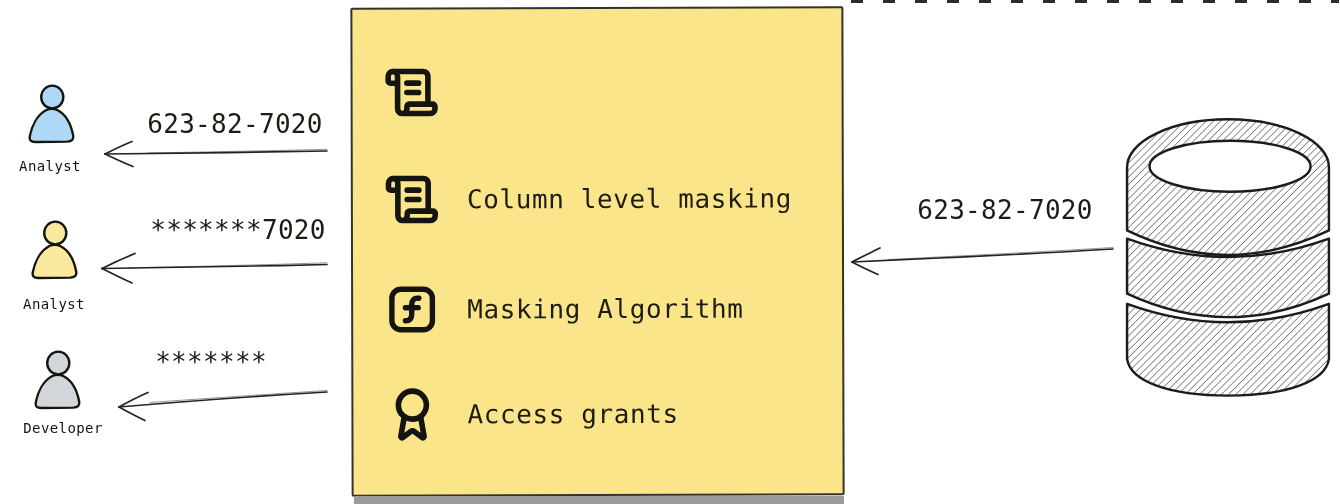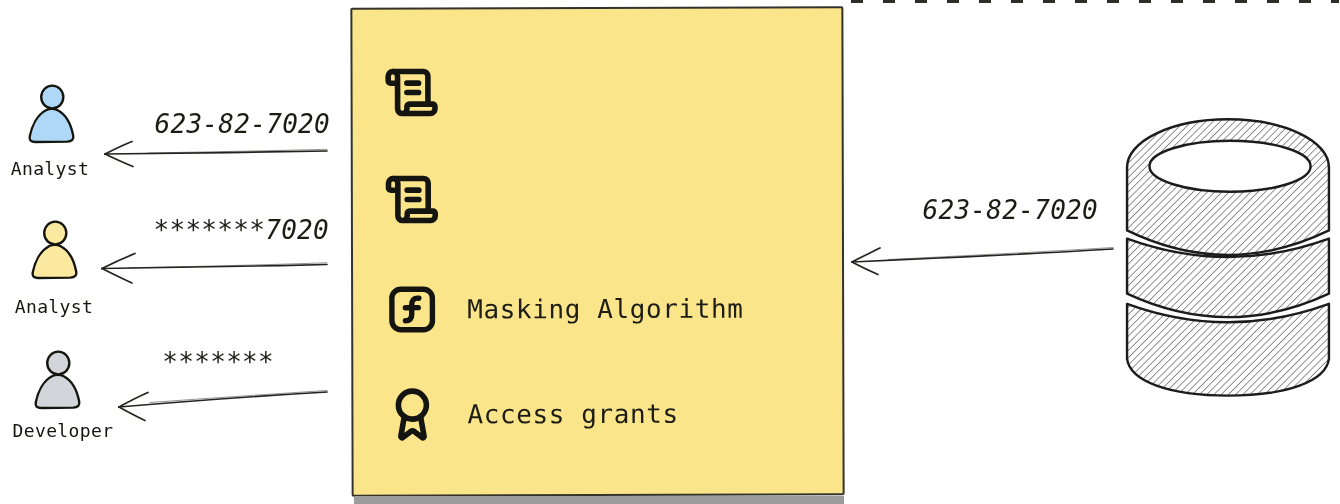--- a/index.html
+++ b/index.html
@@ -5,25 +5,25 @@
   html,body{margin:0;padding:0;background:#fff;}
   .canvas{
     position:relative;width:1340px;height:504px;background:#ffffff;
     font-family:"DejaVu Sans Mono","Liberation Mono",monospace;
     overflow:hidden;color:#1c1c15;
   }
   .abs{position:absolute;}
   
   .flow-label{
     position:absolute;font-size:26px;line-height:1.1;letter-spacing:.3px;
-    color:#1c1c15;text-align:right;white-space:nowrap;font-style:italic;
+    color:#1c1c15;text-align:center;white-space:nowrap;
   }
   
   .persona-label{
-    position:absolute;font-size:18px;letter-spacing:.4px;color:#15150f;
+    position:absolute;font-size:14px;letter-spacing:.4px;color:#15150f;
     text-align:center;white-space:nowrap;
   }
   
   .pbox{
     position:absolute;left:351px;top:7px;width:489px;height:485px;
     background:#FBE58A;border:2.2px solid #33332B;border-radius:2px;
     transform:rotate(-.15deg);
   }
   .pbox-shadow{
     position:absolute;left:354px;top:496px;width:490px;height:8px;
@@ -111,20 +111,21 @@
 
     <div class="pbrow" style="top:160px">
       <span class="icon-slot">
         <svg width="56" height="58" viewBox="0 0 24 24" fill="none" stroke="#141410" stroke-width="2.4" stroke-linecap="round" stroke-linejoin="round">
           <path d="M19 17V5a2 2 0 0 0-2-2H4"></path>
           <path d="M8 21h12a2 2 0 0 0 2-2v-1a1 1 0 0 0-1-1H11a1 1 0 0 0-1 1v1a2 2 0 1 1-4 0V5a2 2 0 1 0-4 0v2a1 1 0 0 0 1 1h3"></path>
           <path d="M15 8h-5"></path>
             <path d="M15 12h-5"></path>
         </svg>
       </span>
+      <span class="pb-label">Column level masking</span>
     </div>
 
     <div class="pbrow" style="top:375px">
       <span class="icon-slot">
         <svg width="56" height="62" viewBox="0 0 24 24" fill="none" stroke="#141410" stroke-width="2.4" stroke-linecap="round" stroke-linejoin="round">
           <circle cx="12" cy="8" r="6"></circle>
           <path d="M15.477 12.89 16.99 21.416a.5.5 0 0 1-.81.47l-3.58-2.687a1 1 0 0 0-1.197 0l-3.586 2.686a.5.5 0 0 1-.81-.469l1.514-8.526"></path>
         </svg>
       </span>
       <span class="pb-label">Access grants</span>

